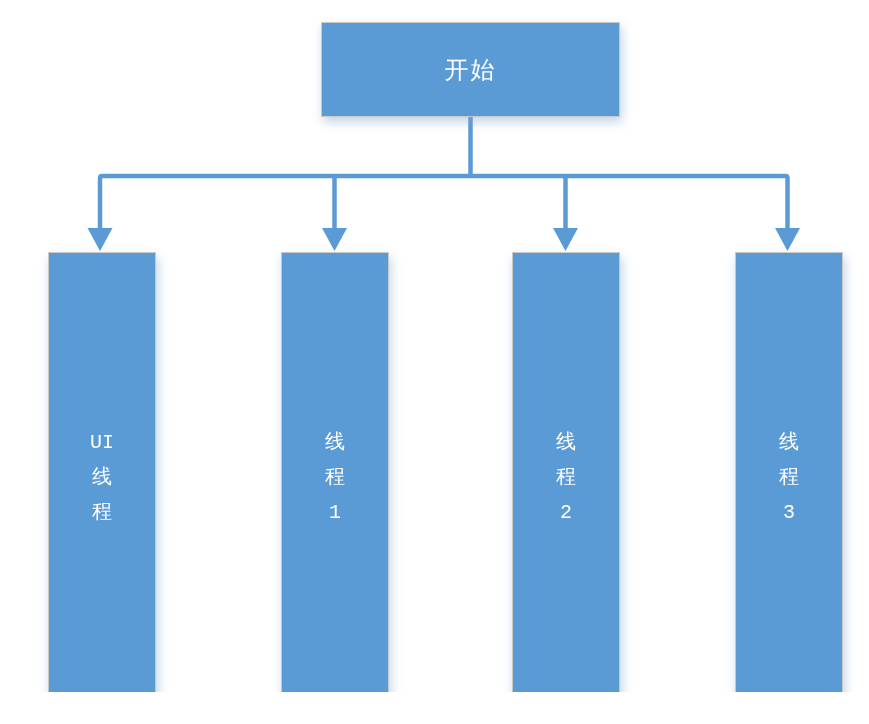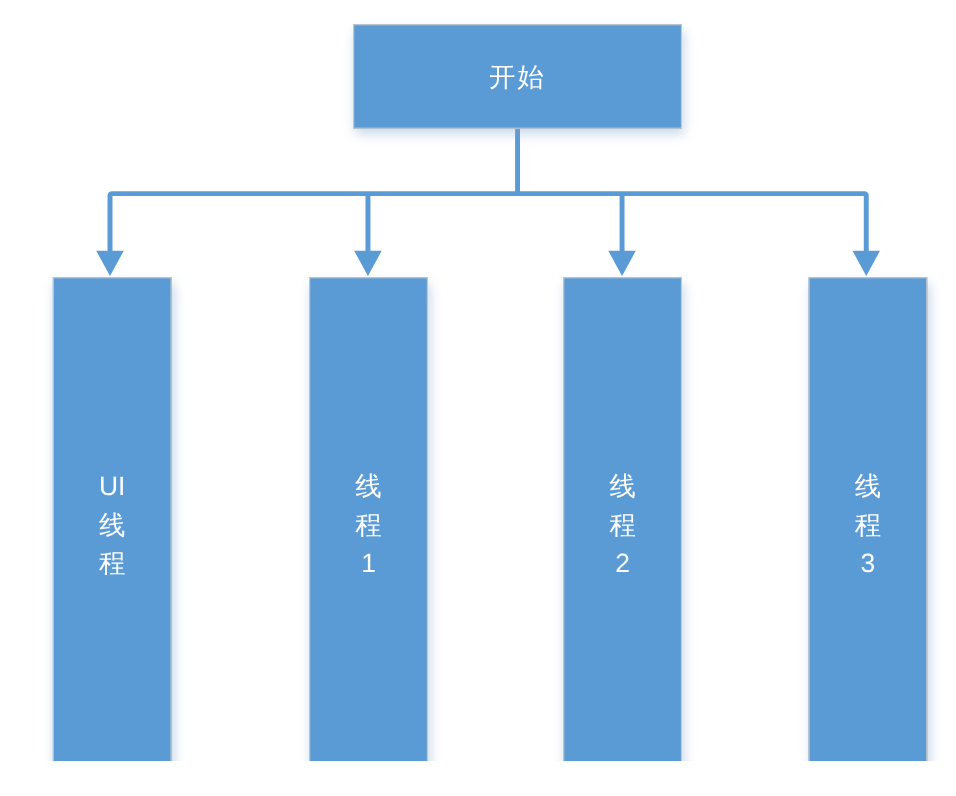--- a/index.html
+++ b/index.html
@@ -41,22 +41,23 @@
     width: 299px;
     height: 95px;
     font-size: 24px;
     letter-spacing: 2px;
   }
   .thread-node {
     top: 252px;
     width: 108px;
     height: 451px;
     flex-direction: column;
-    font-size: 24px;
+    font-size: 20px;
     line-height: 35px;
+    font-family: Liberation Mono, monospace;
   }
   .thread-node .vline {
     display: block;
   }
   .t1 { left: 48px; }
   .t2 { left: 281px; }
   .t3 { left: 512px; }
   .t4 { left: 735px; }
 </style>
 </head>

